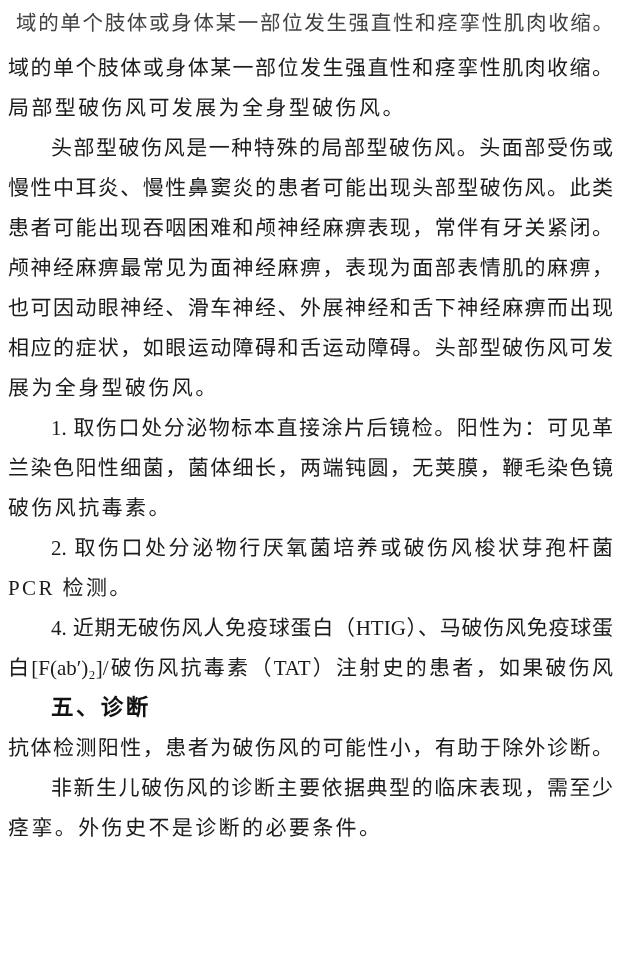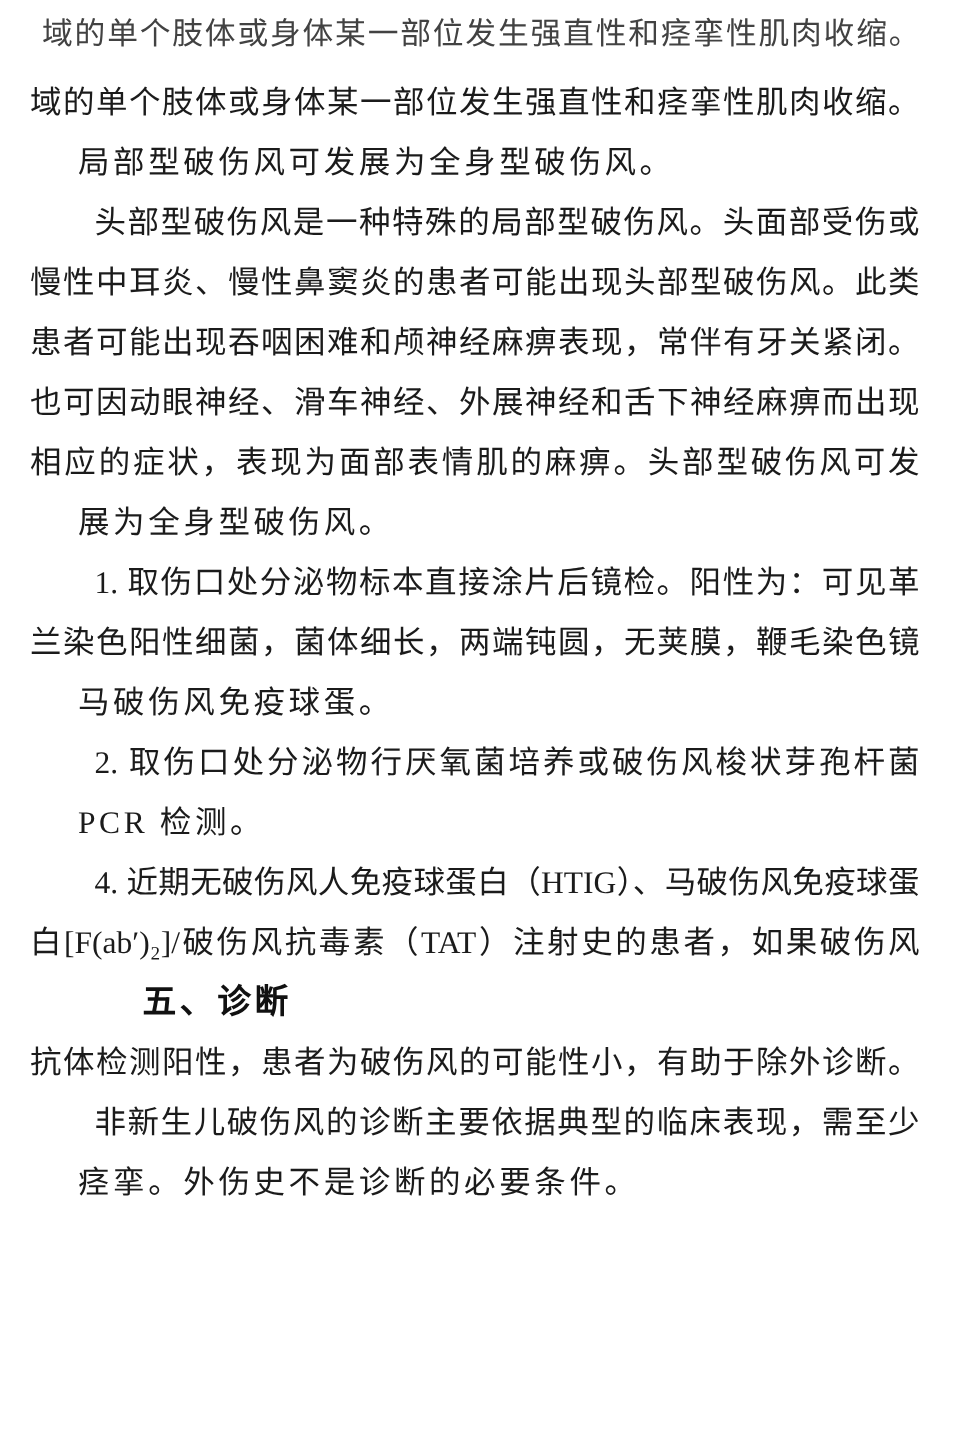--- a/index.html
+++ b/index.html
@@ -9,36 +9,35 @@
   }
   body {
     width: 636px;
     height: 966px;
     overflow: hidden;
   }
   .page {
     box-sizing: border-box;
     width: 636px;
     height: 966px;
-    padding: 3px 23px 0 20px;
+    padding: 3px 23px 0 8px;
     background: #ffffff;
   }
   .line {
     height: 40px;
     line-height: 40px;
     font-size: 21px;
     color: #1b1b1b;
     font-family: "Liberation Serif", "DejaVu Serif", serif;
     white-space: nowrap;
     overflow: visible;
   }
   
   .line:not(.fill) {
     letter-spacing: 2.4px;
-    margin-left: 32px;
   }
   
   .line.fill {
     white-space: normal;
     text-align: justify;
     text-align-last: justify;
     text-justify: inter-character;
     letter-spacing: 0;
   }
   .line.indent {
@@ -62,26 +61,27 @@
 <body>
 
 <div class="page">
   <div id="doc">
       <div class="line fill faded">域的单个肢体或身体某一部位发生强直性和痉挛性肌肉收缩。</div>
       <div class="line fill">域的单个肢体或身体某一部位发生强直性和痉挛性肌肉收缩。</div>
       <div class="line">局部型破伤风可发展为全身型破伤风。</div>
       <div class="line indent fill">头部型破伤风是一种特殊的局部型破伤风。头面部受伤或</div>
       <div class="line fill">慢性中耳炎、慢性鼻窦炎的患者可能出现头部型破伤风。此类</div>
       <div class="line fill">患者可能出现吞咽困难和颅神经麻痹表现，常伴有牙关紧闭。</div>
+      <div class="line fill">颅神经麻痹最常见为面神经麻痹，表现为面部表情肌的麻痹，</div>
       <div class="line fill">也可因动眼神经、滑车神经、外展神经和舌下神经麻痹而出现</div>
-      <div class="line fill">相应的症状，表现为面部表情肌的麻痹。头部型破伤风可发</div>
+      <div class="line fill">相应的症状，如眼运动障碍和舌运动障碍。头部型破伤风可发</div>
       <div class="line">展为全身型破伤风。</div>
       <div class="line indent fill">1. 取伤口处分泌物标本直接涂片后镜检。阳性为：可见革</div>
       <div class="line fill">兰染色阳性细菌，菌体细长，两端钝圆，无荚膜，鞭毛染色镜</div>
-      <div class="line">马破伤风免疫球蛋。</div>
+      <div class="line">破伤风抗毒素。</div>
       <div class="line indent fill">2. 取伤口处分泌物行厌氧菌培养或破伤风梭状芽孢杆菌</div>
       <div class="line">PCR 检测。</div>
       <div class="line indent fill">4. 近期无破伤风人免疫球蛋白（HTIG）、马破伤风免疫球蛋</div>
       <div class="line fill">白[F(ab′)₂]/破伤风抗毒素（TAT）注射史的患者，如果破伤风</div>
       <div class="line heading indent">五、诊断</div>
       <div class="line fill">抗体检测阳性，患者为破伤风的可能性小，有助于除外诊断。</div>
       <div class="line indent fill">非新生儿破伤风的诊断主要依据典型的临床表现，需至少</div>
       <div class="line">痉挛。外伤史不是诊断的必要条件。</div>
     </div>
 </div>

